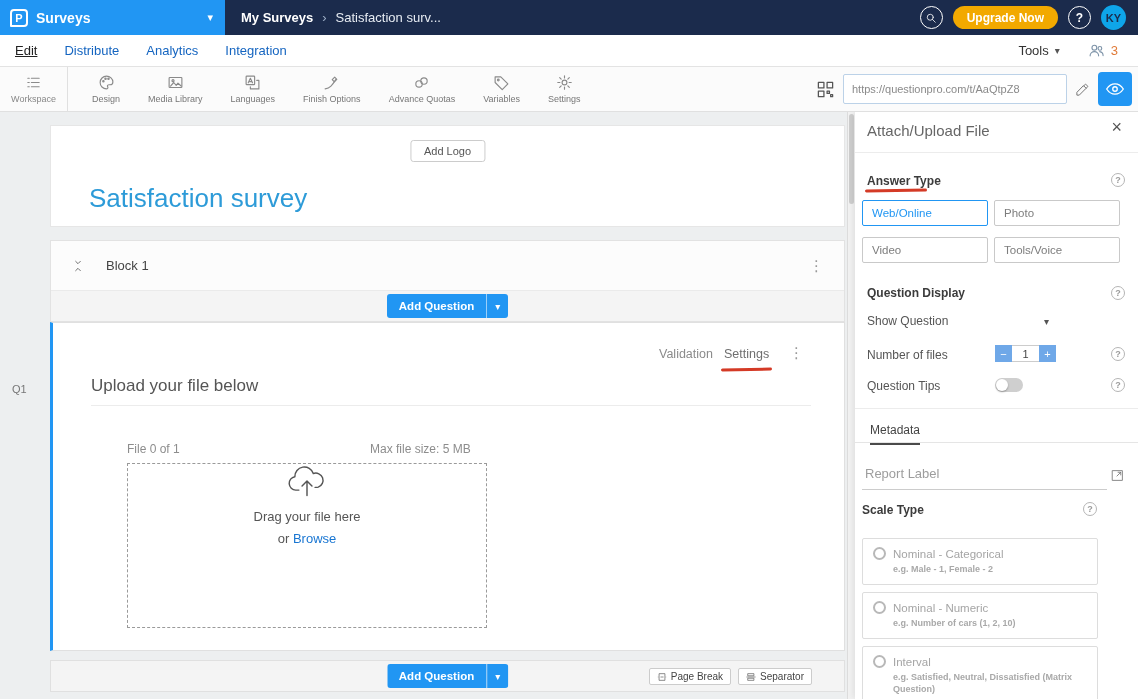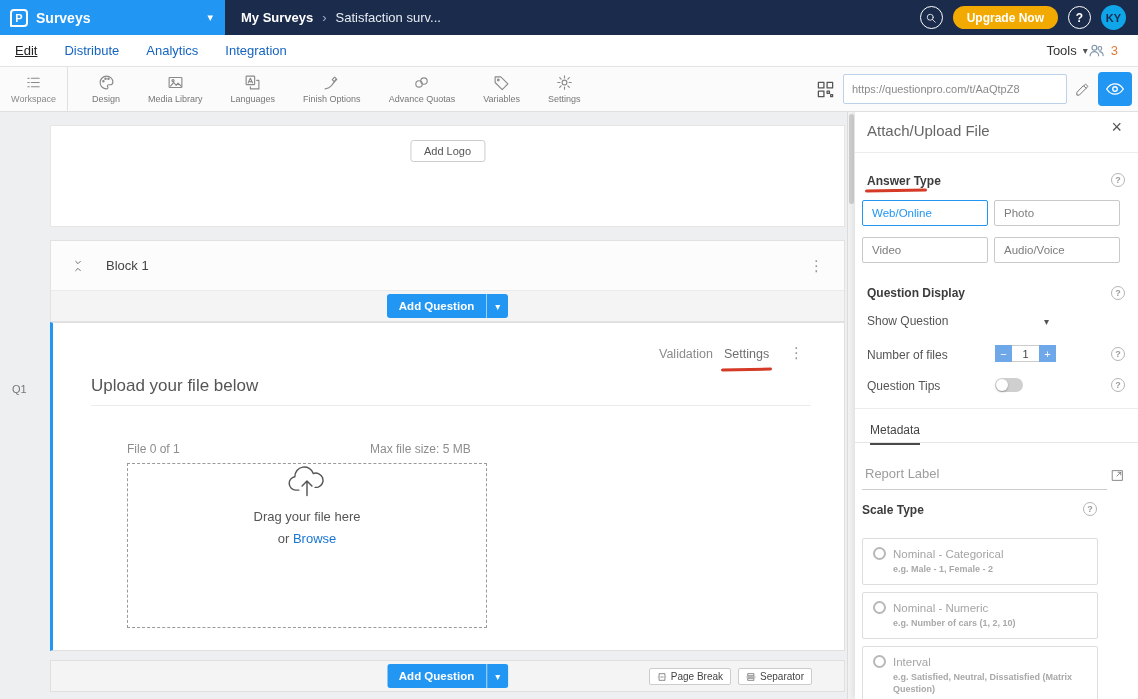--- a/index.html
+++ b/index.html
@@ -21,21 +21,21 @@
   .topbar-right { margin-left:auto; display:flex; align-items:center; gap:10px; padding-right:12px; }
   .round-icon { width:23px; height:23px; border:1.5px solid #fff; border-radius:50%; background:transparent; color:#fff; display:flex; align-items:center; justify-content:center; cursor:pointer; font-size:12px; font-weight:bold; font-family:inherit; }
   .upgrade { background:#f2a900; color:#fff; border:none; border-radius:12px; height:23px; padding:0 14px; font-size:12px; font-weight:bold; cursor:pointer; font-family:inherit; }
   .avatar { width:25px; height:25px; border-radius:50%; background:#0ea5e9; color:#1b2b4c; font-size:11px; font-weight:bold; display:flex; align-items:center; justify-content:center; cursor:pointer; }
 
   
   .menubar { position:absolute; top:35px; left:0; width:100%; height:32px; background:#fff; border-bottom:1px solid #e3e3e3; display:flex; align-items:center; font-size:13px; z-index:29;justify-content:flex-end; }
   .menu-item { margin-left:27px; color:#1565c0; cursor:pointer; }
   .menu-item.first { margin-left:15px; }
   .menu-item.active { color:#222; text-decoration:underline; }
-  .menubar-right { margin-left:auto; display:flex; align-items:center; padding-right:20px; }
+  .menubar-right { margin-left:auto; display:flex; align-items:center; gap:28px; padding-right:20px; }
   .tools { color:#333; cursor:pointer; display:flex; gap:6px; align-items:center; }
   .tools .caret { font-size:10px; color:#555; }
   .collab { display:flex; align-items:center; gap:6px; cursor:pointer; color:#7d93a8; }
   .collab-count { color:#e07b39; font-size:13px; }
 
   
   .toolbar { position:absolute; top:67px; left:0; width:100%; height:45px; background:#fbfbfb; border-bottom:1px solid #e0e0e0; display:flex; align-items:stretch; z-index:28; }
   .tool-workspace { width:68px; border-right:1px solid #e0e0e0; display:flex; flex-direction:column; align-items:center; justify-content:center; gap:3px; color:#888; font-size:9px; cursor:pointer; }
   .tool-items { display:flex; margin-left:10px; }
   .tool-item { padding:0 14px; display:flex; flex-direction:column; align-items:center; justify-content:center; gap:3px; color:#777; font-size:9px; cursor:pointer; }
@@ -296,20 +296,21 @@
             </svg>
           </span>
       </button>
     </div>
   </div>
 
   <main class="main">
 
     <section class="title-card">
       <button class="add-logo">Add Logo</button>
+      <h1 class="survey-title">Satisfaction survey</h1>
     </section>
 
     <section class="block">
       <div class="block-header">
         <span class="collapse-icon">
             <svg class="ic" viewBox="0 0 24 24">
               <path d="M8 4l4 4 4-4M8 20l4-4 4 4"></path>
             </svg>
           </span>
         <span class="block-label">Block 1</span>
@@ -385,21 +386,21 @@
     <div class="panel-div1"></div>
 
     <span class="p-label answer-type-label">Answer Type</span>
     <div class="red-underline answer-underline"></div>
     <span class="qmark qm-answer">?</span>
 
     <div class="answer-grid">
       <button class="answer-opt selected">Web/Online</button>
       <button class="answer-opt">Photo</button>
       <button class="answer-opt">Video</button>
-      <button class="answer-opt">Audio/Voice</button>
+      <button class="answer-opt">Tools/Voice</button>
     </div>
 
     <span class="p-label question-display-label">Question Display</span>
     <span class="qmark qm-display">?</span>
 
     <div class="show-question">
       <span>Show Question</span>
       <span class="caret">▾</span>
     </div>
 

